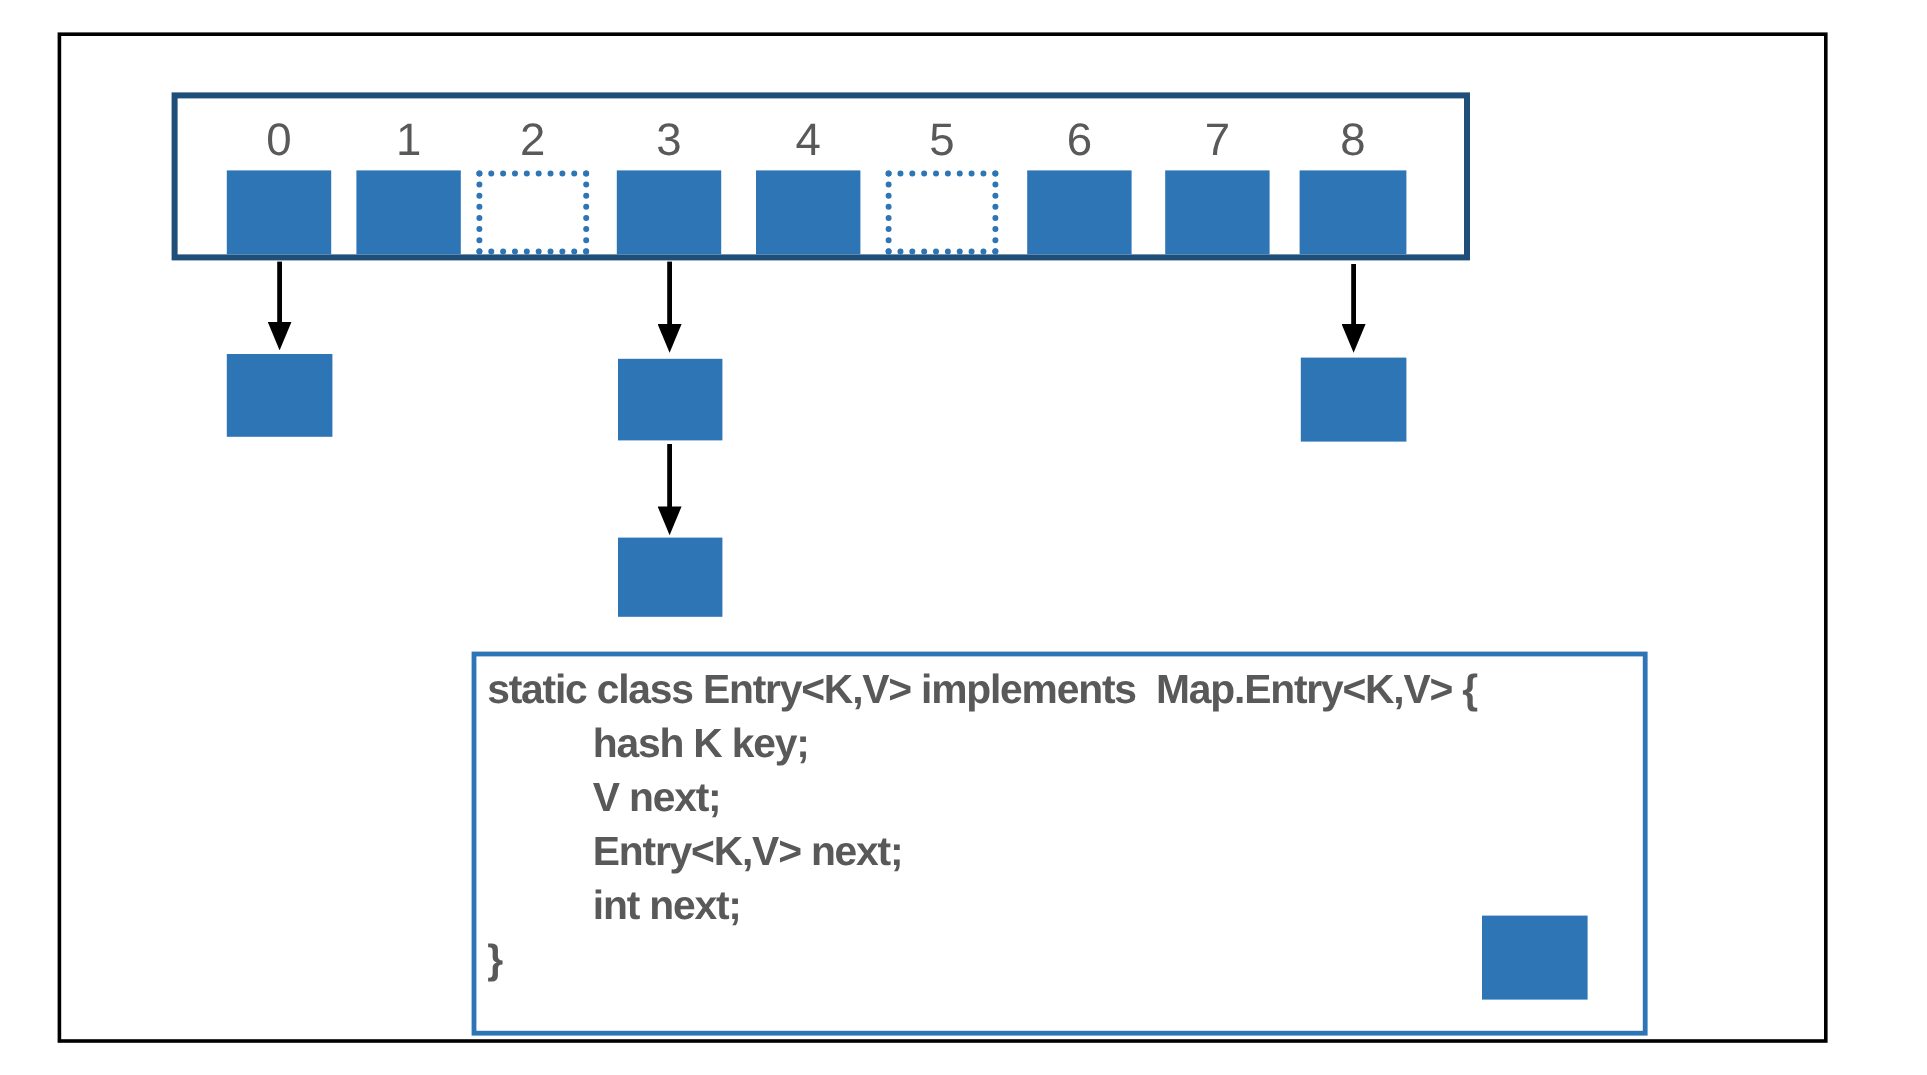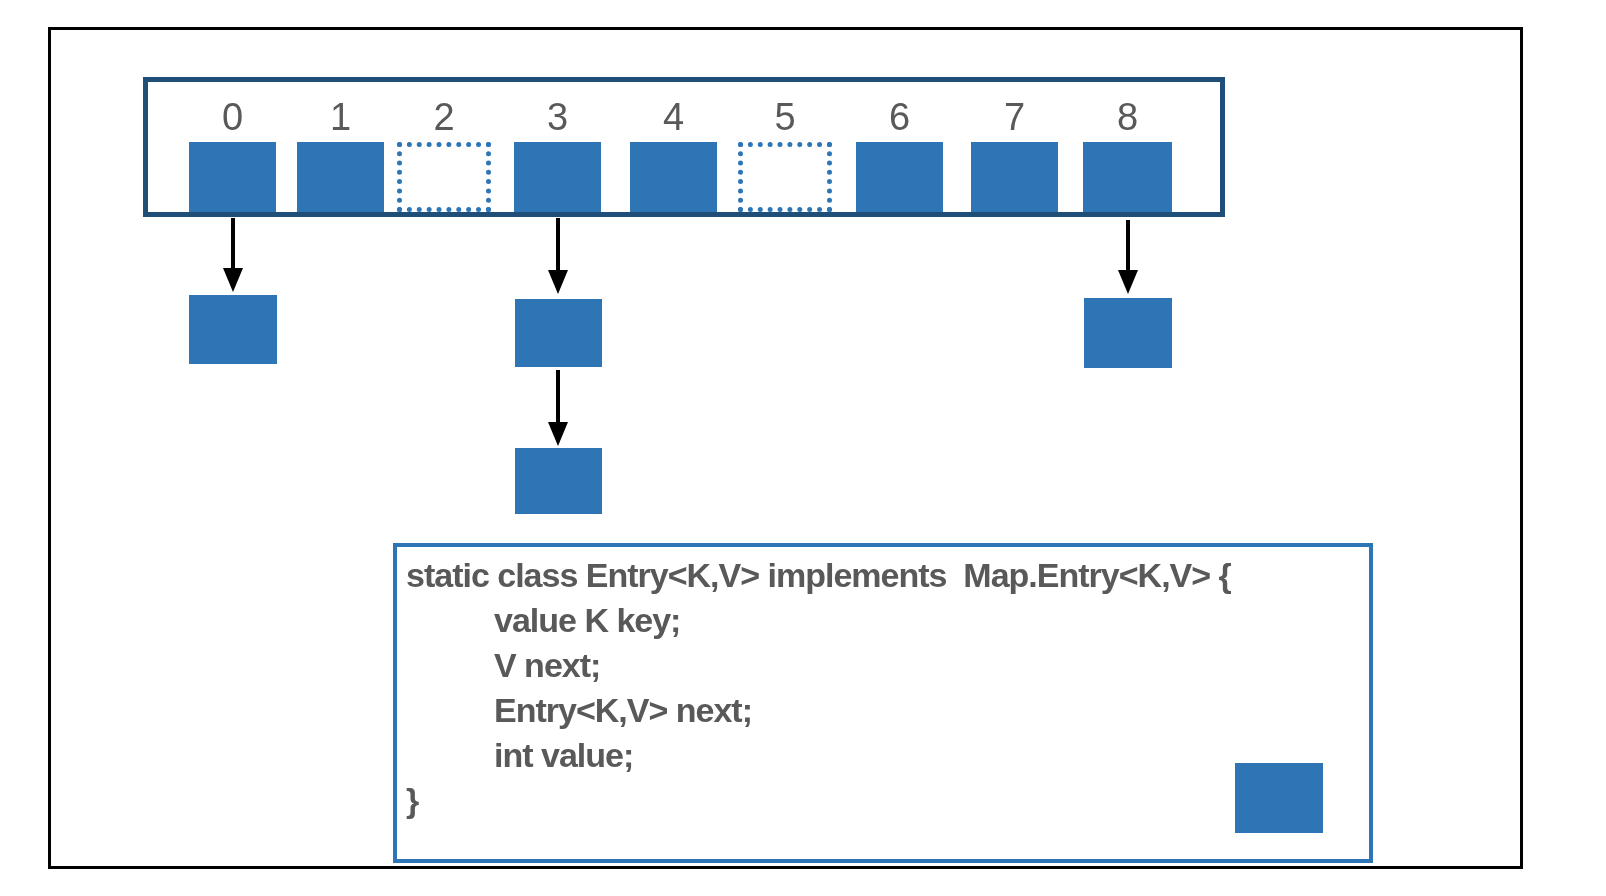--- a/index.html
+++ b/index.html
@@ -121,21 +121,21 @@
     <line x1="1077" y1="190" x2="1077" y2="242" stroke="#000000" stroke-width="4" marker-end="url(#ah)"></line>
   </svg>
 
   <div class="node node-a"></div>
   <div class="node node-b"></div>
   <div class="node node-c"></div>
   <div class="node node-d"></div>
 
   <div class="code-box">
     <div class="code-line">static class Entry&lt;K,V&gt; implements  Map.Entry&lt;K,V&gt; {</div>
-    <div class="code-line indent">value K key;</div>
+    <div class="code-line indent">hash K key;</div>
     <div class="code-line indent">V next;</div>
     <div class="code-line indent">Entry&lt;K,V&gt; next;</div>
-    <div class="code-line indent">int value;</div>
+    <div class="code-line indent">int next;</div>
     <div class="code-line">}</div>
     <div class="entry-node"></div>
   </div>
 
 </div>
 
 </body></html>

